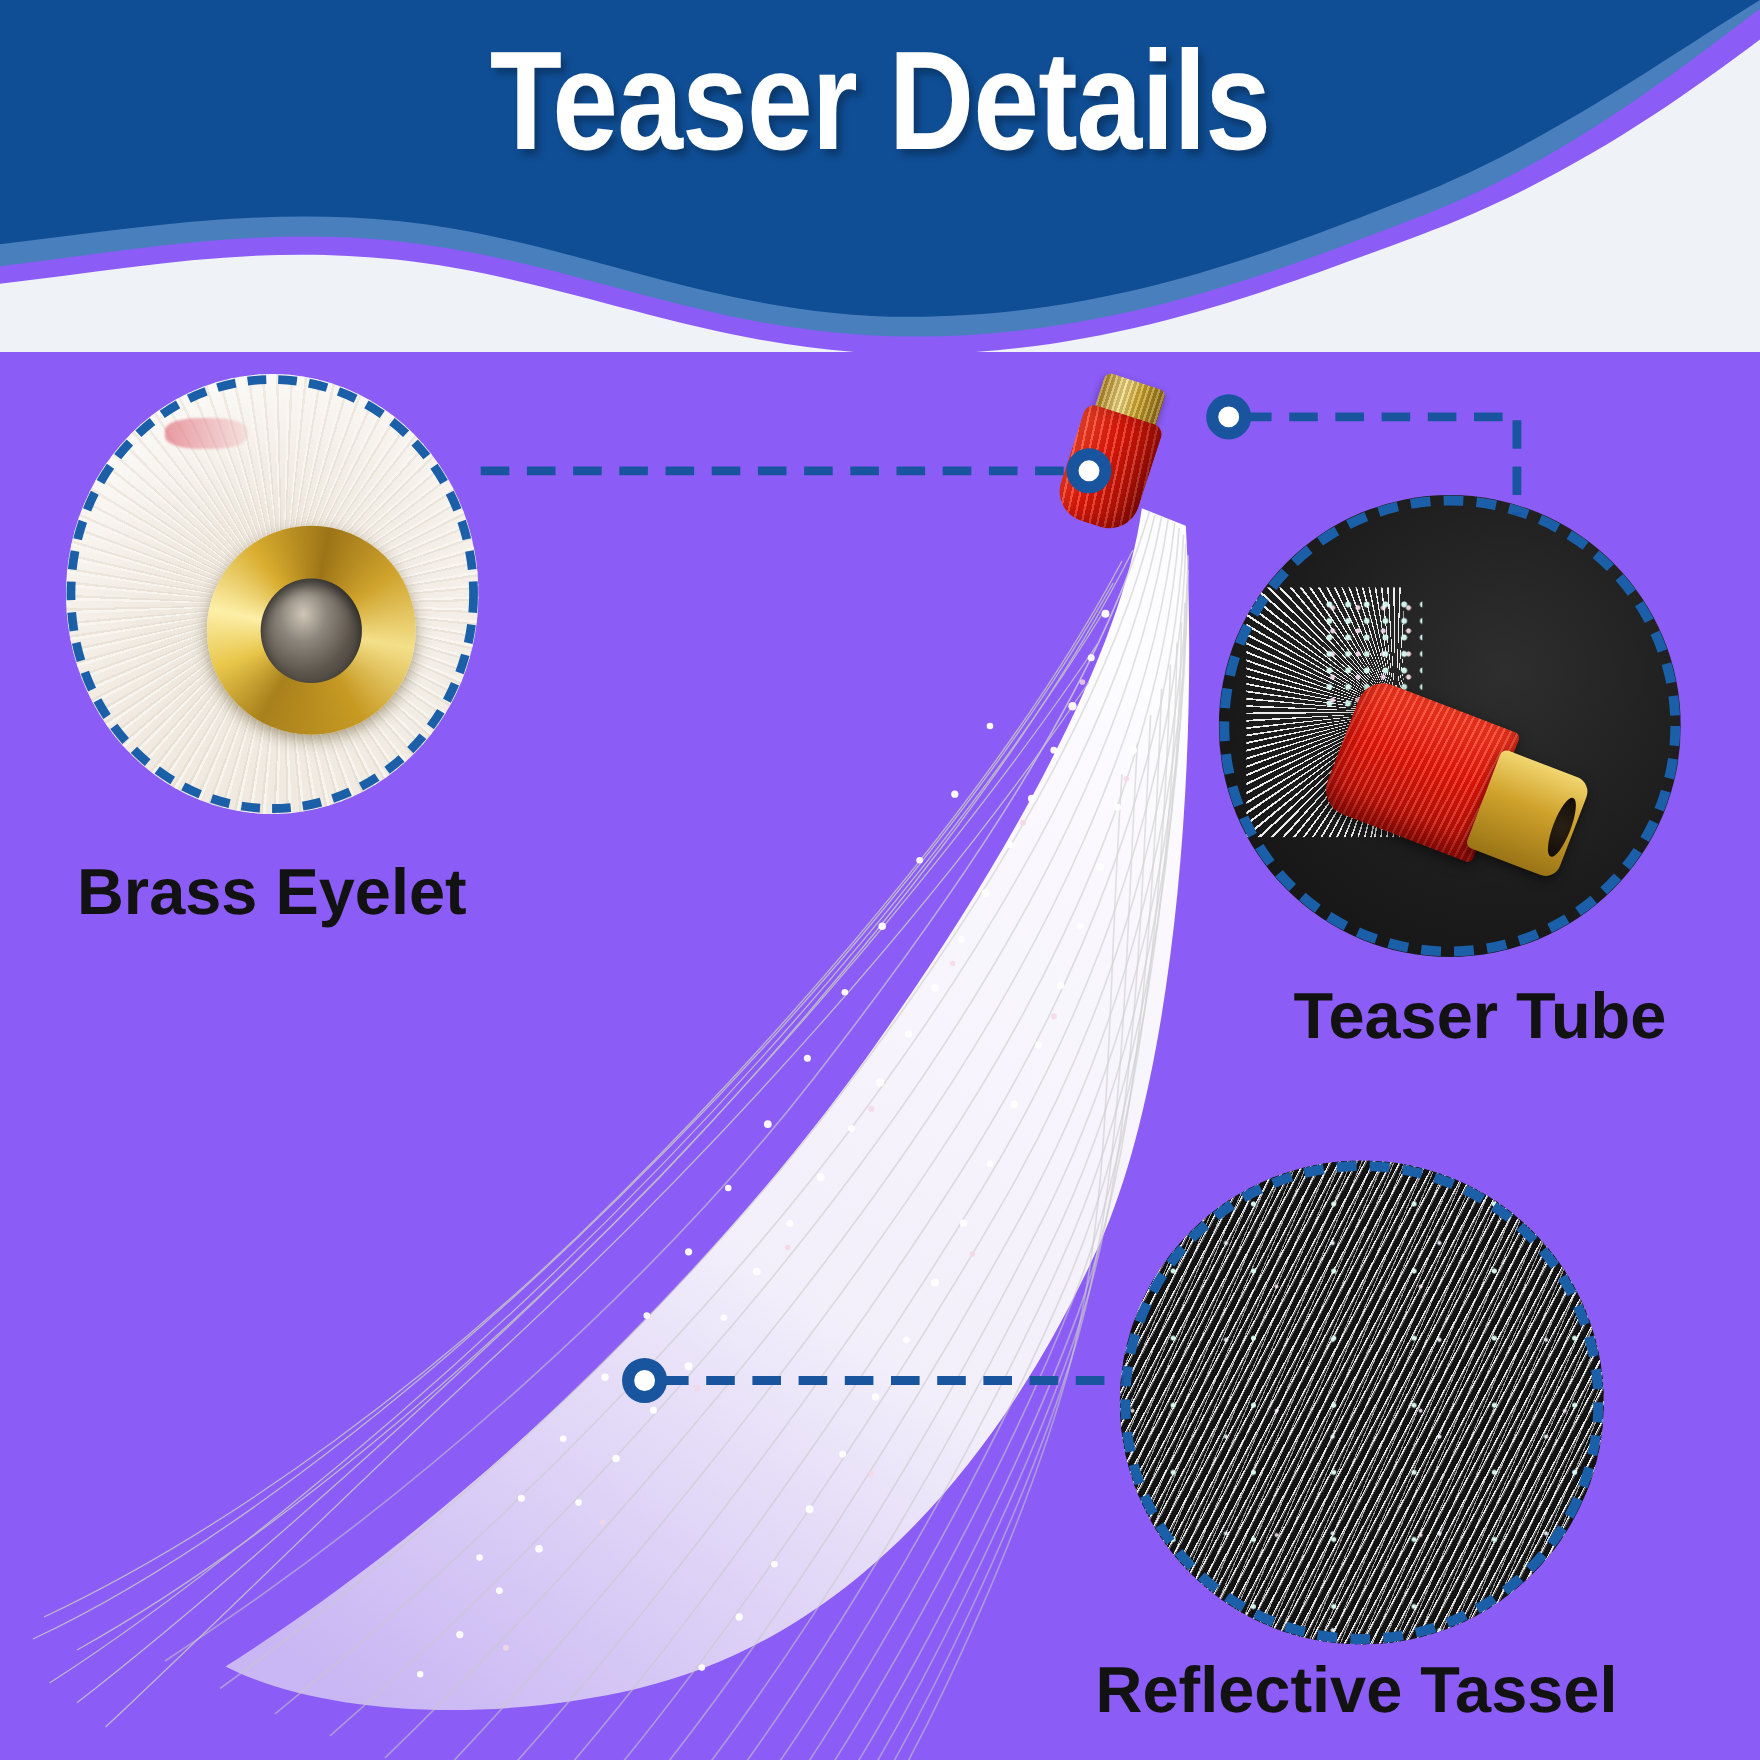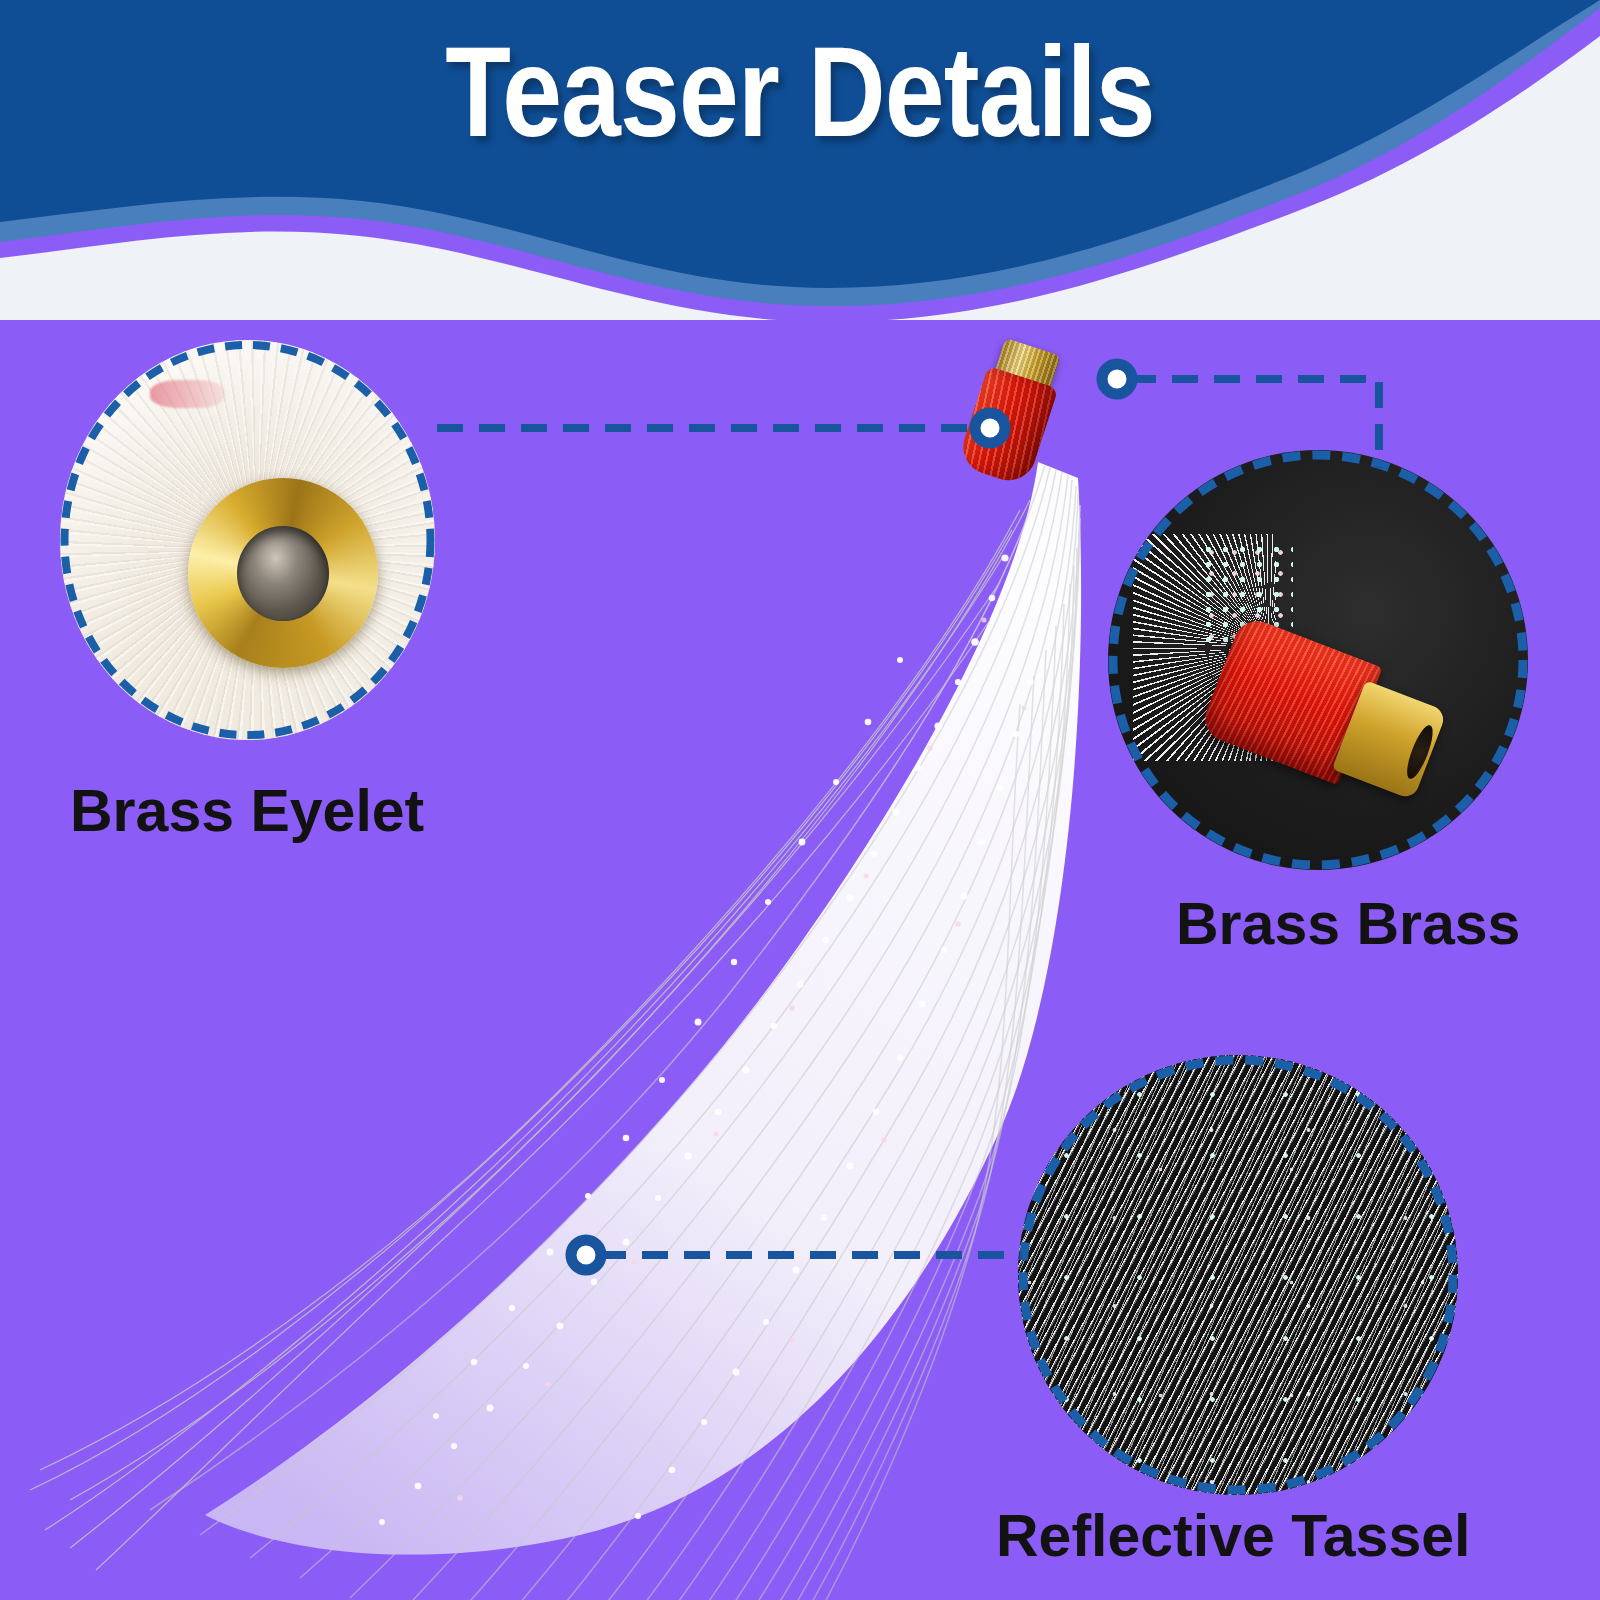--- a/index.html
+++ b/index.html
@@ -432,21 +432,21 @@
       <div class="bt-head">
         <div class="bt-red"></div>
         <div class="bt-brass">
           <div class="bt-brass-hole"></div>
         </div>
       </div>
     </div>
     <svg class="callout-ring" width="420" height="420" viewBox="0 0 420 420">
       <circle cx="210" cy="210" r="205" fill="none" stroke="#1A5FA8" stroke-width="9" stroke-dasharray="18 12" stroke-linecap="butt"></circle>
     </svg>
-    <div class="callout-label" style="left:68px; top:445px;">Brass Brass</div>
+    <div class="callout-label" style="left:68px; top:445px;">Teaser Tube</div>
   </div>
 
   <div class="callout" style="left:1018px; top:1055px;">
     <div class="callout-circle" style="width:440px; height:440px;">
       <div class="ph-tassel-bg"></div>
       <div class="fibers-diag"></div>
       <div class="fibers-diag2"></div>
       <div class="sparkles"></div>
     </div>
     <svg class="callout-ring" width="440" height="440" viewBox="0 0 440 440">

